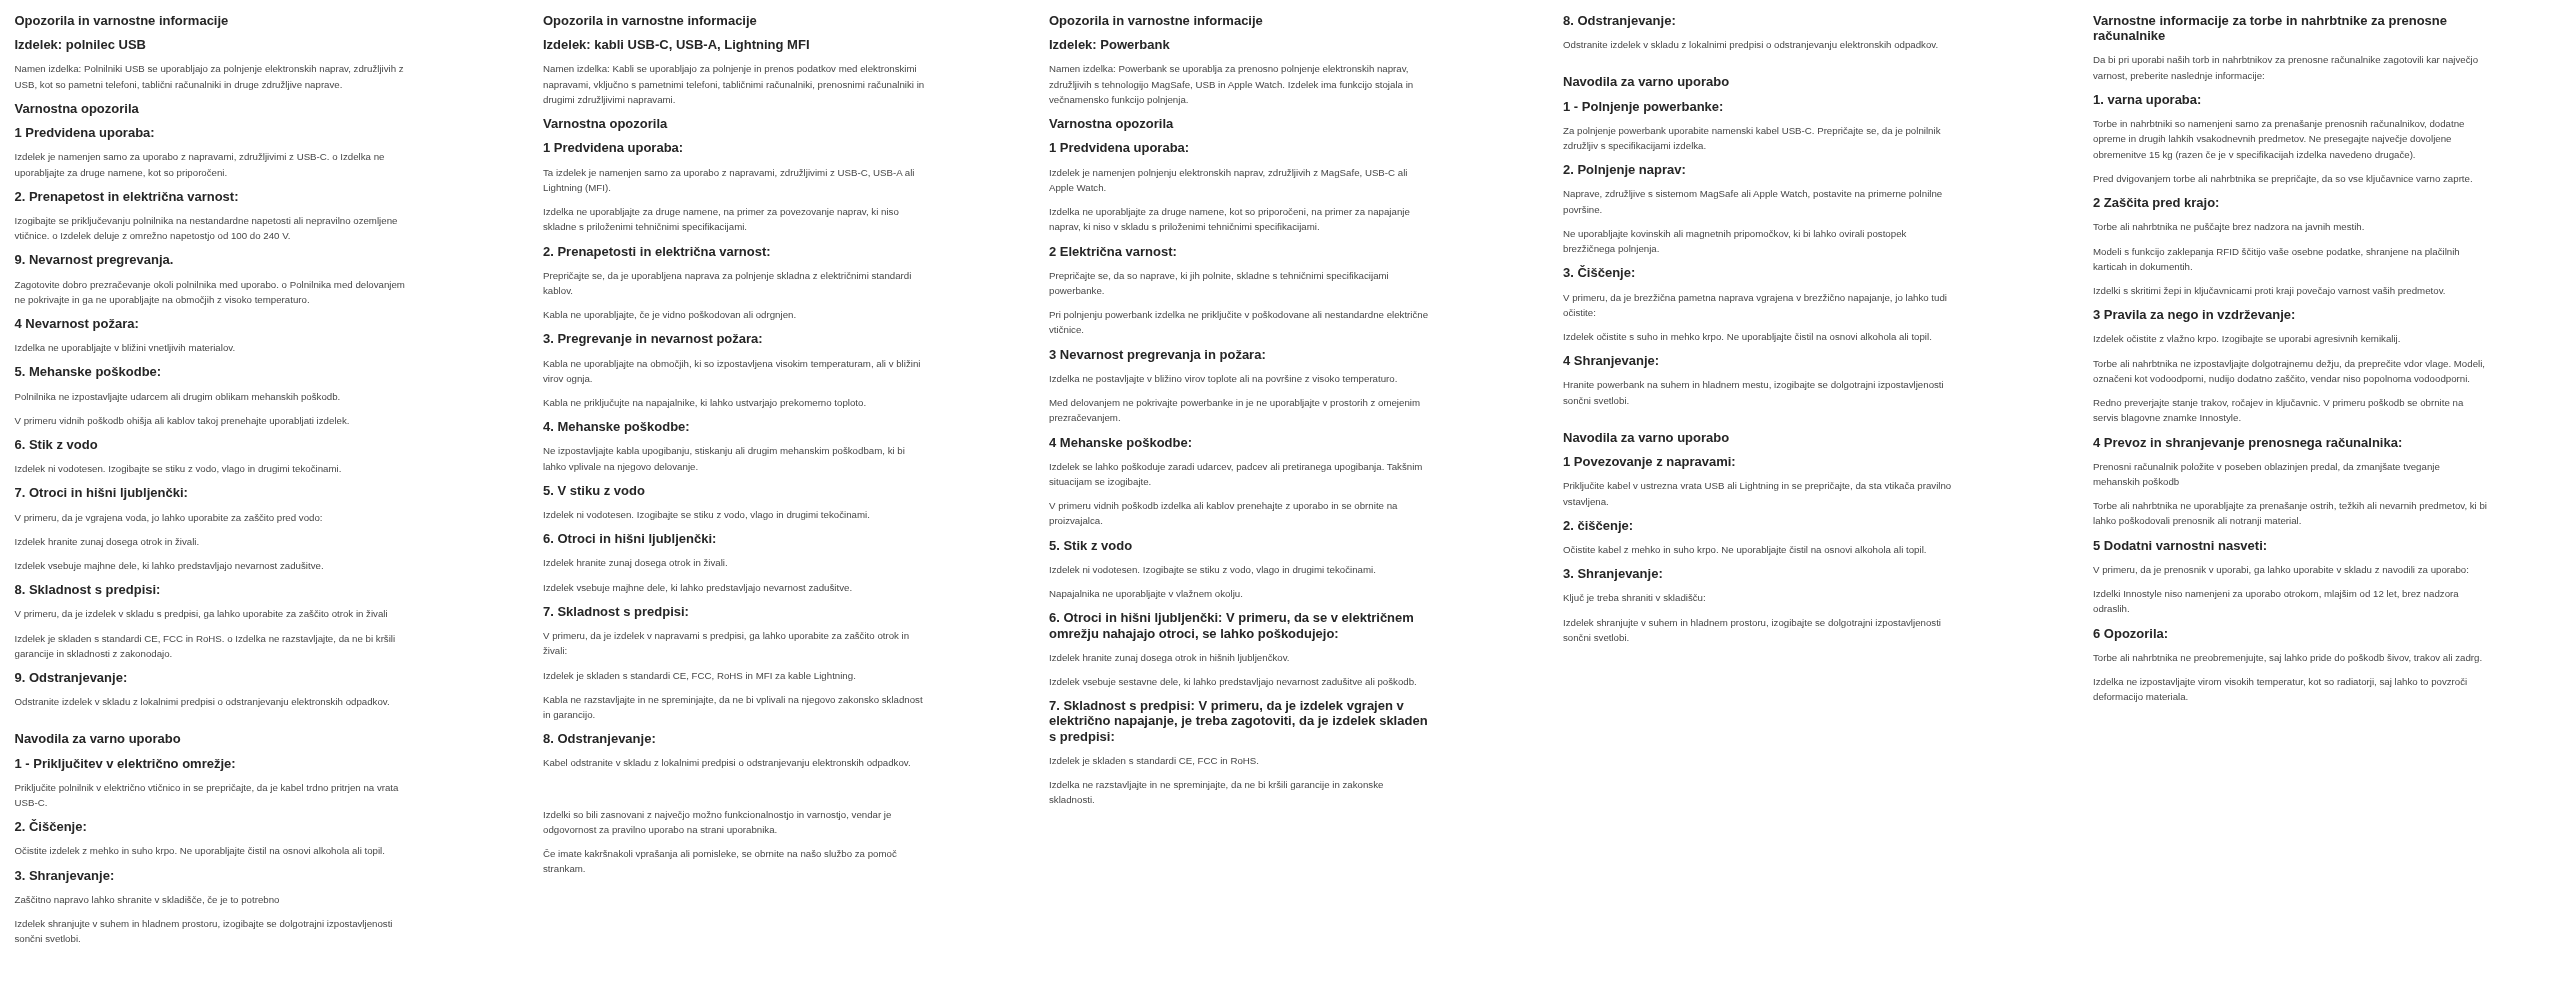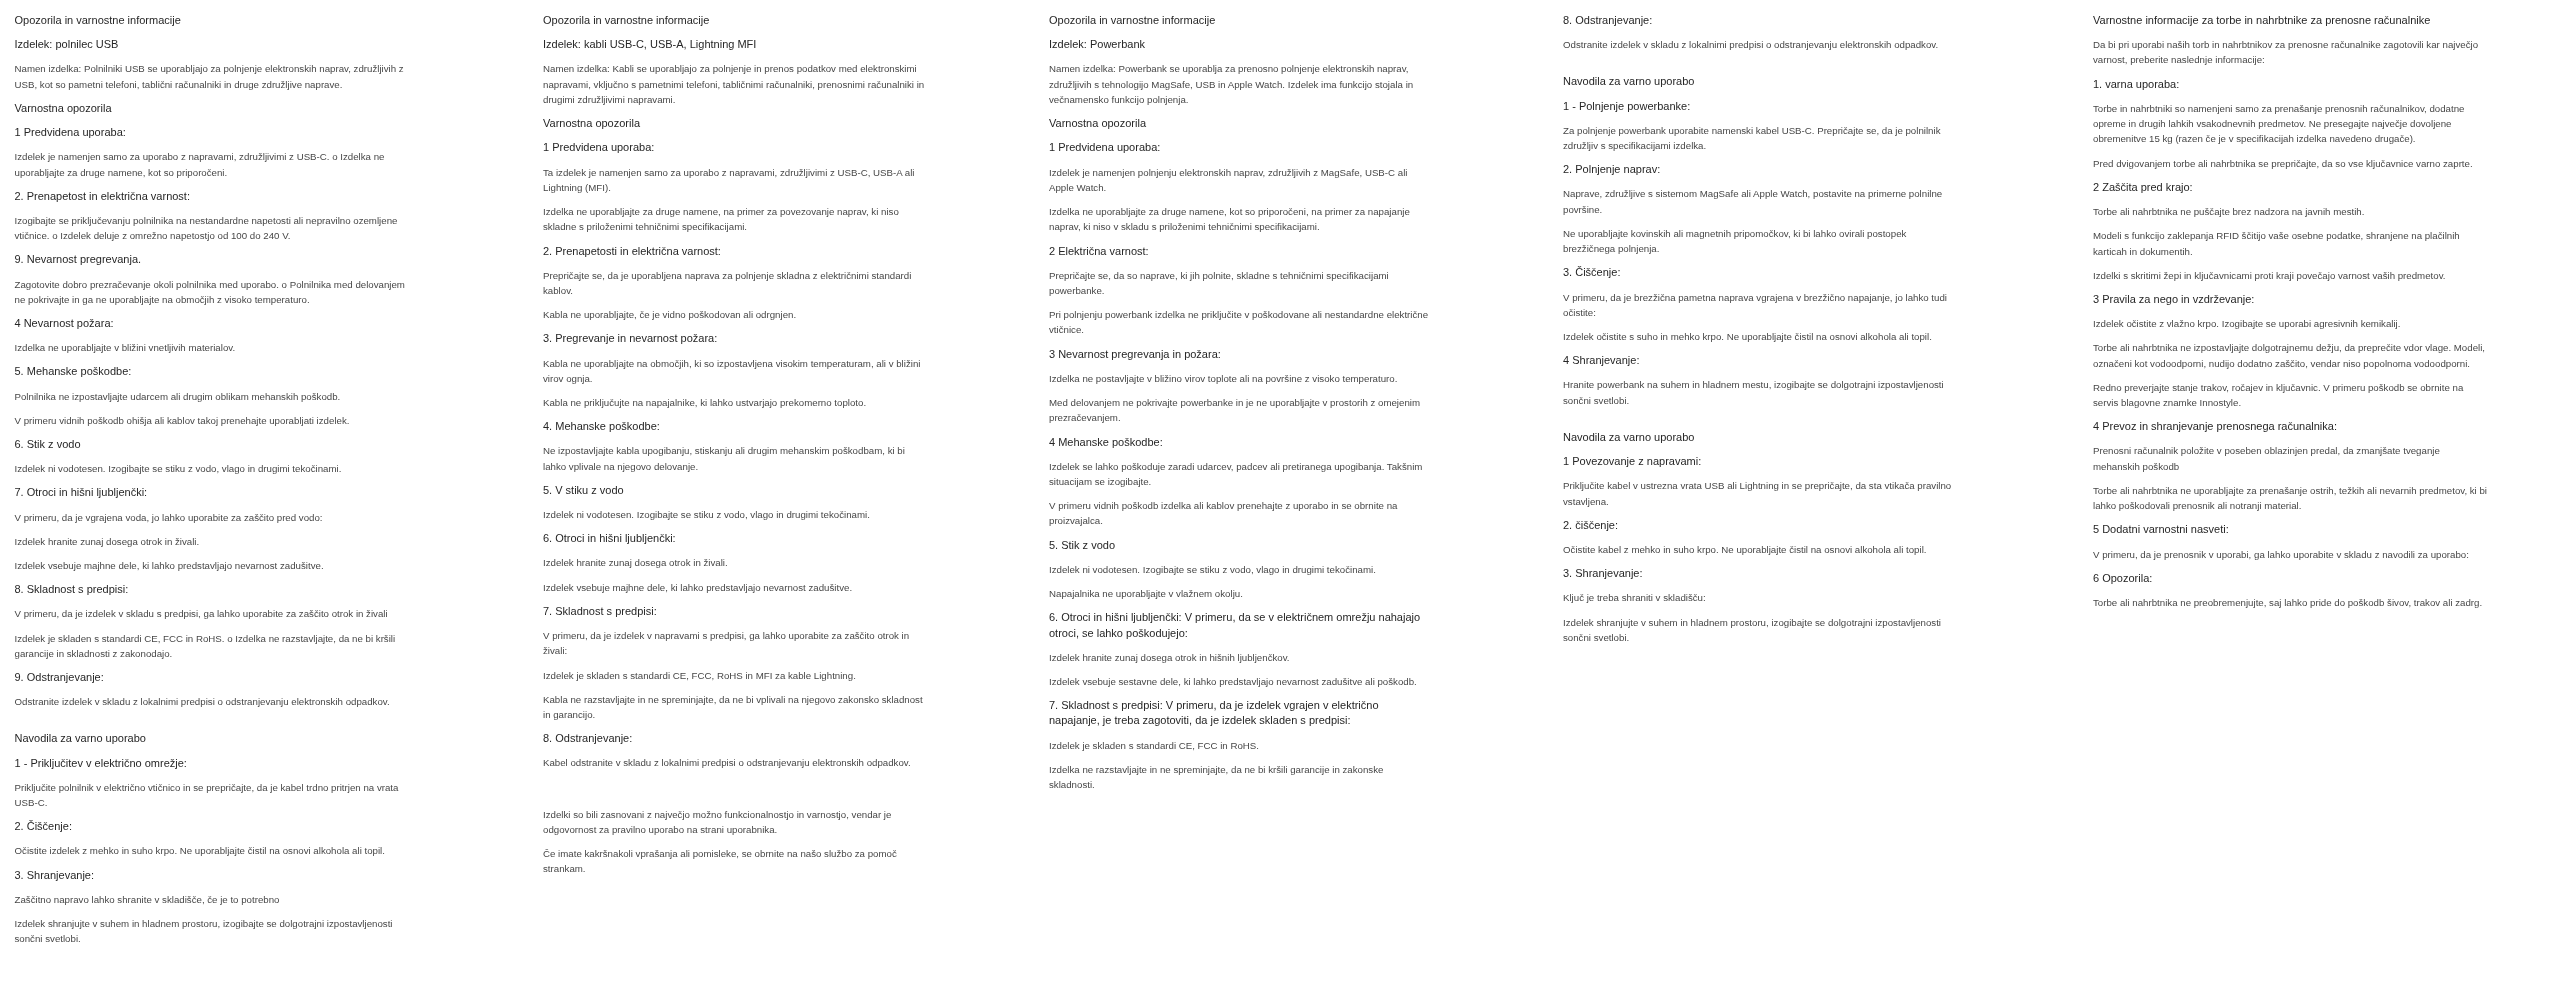--- a/index.html
+++ b/index.html
@@ -24,23 +24,23 @@
     position:absolute;
     top:13px;
   }
   .col-1{left:14.5px;  width:399px;}
   .col-2{left:543px; width:385px;}
   .col-3{left:1049px;width:380px;}
   .col-4{left:1563px;width:396px;}
   .col-5{left:2093px;width:396px;}
   .col h3{
     margin:0 0 8.9px 0;
-    font-size:11px;
+    font-size:13px;
     line-height:15.3px;
-    font-weight:normal;
+    font-weight:bold;
     color:var(--heading);
   }
   .col p{
     margin:0 0 8.9px 0;
     font-size:9.7px;
     line-height:15.3px;
     font-weight:normal;
     color:var(--text);
   }
   .gap{width:100%;}
@@ -181,17 +181,19 @@
       <p>Izdelki s skritimi žepi in ključavnicami proti kraji povečajo varnost vaših predmetov.</p>
       <h3>3 Pravila za nego in vzdrževanje:</h3>
       <p>Izdelek očistite z vlažno krpo. Izogibajte se uporabi agresivnih kemikalij.</p>
       <p>Torbe ali nahrbtnika ne izpostavljajte dolgotrajnemu dežju, da preprečite vdor vlage. Modeli, označeni kot vodoodporni, nudijo dodatno zaščito, vendar niso popolnoma vodoodporni.</p>
       <p>Redno preverjajte stanje trakov, ročajev in ključavnic. V primeru poškodb se obrnite na servis blagovne znamke Innostyle.</p>
       <h3>4 Prevoz in shranjevanje prenosnega računalnika:</h3>
       <p>Prenosni računalnik položite v poseben oblazinjen predal, da zmanjšate tveganje mehanskih poškodb</p>
       <p>Torbe ali nahrbtnika ne uporabljajte za prenašanje ostrih, težkih ali nevarnih predmetov, ki bi lahko poškodovali prenosnik ali notranji material.</p>
       <h3>5 Dodatni varnostni nasveti:</h3>
       <p>V primeru, da je prenosnik v uporabi, ga lahko uporabite v skladu z navodili za uporabo:</p>
+      <p>Izdelki Innostyle niso namenjeni za uporabo otrokom, mlajšim od 12 let, brez nadzora odraslih.</p>
       <h3>6 Opozorila:</h3>
       <p>Torbe ali nahrbtnika ne preobremenjujte, saj lahko pride do poškodb šivov, trakov ali zadrg.</p>
+      <p>Izdelka ne izpostavljajte virom visokih temperatur, kot so radiatorji, saj lahko to povzroči deformacijo materiala.</p>
     </div>
   </div>
 
 
 </body></html>

